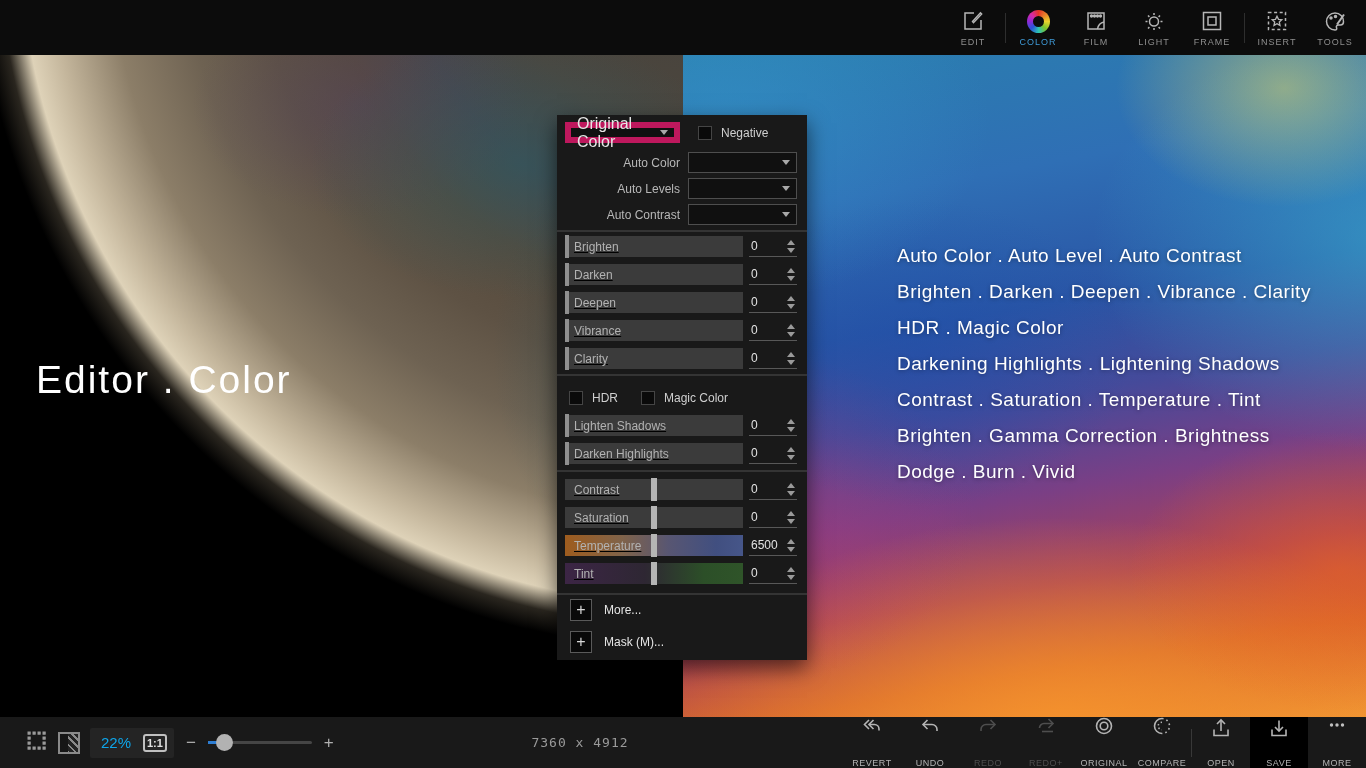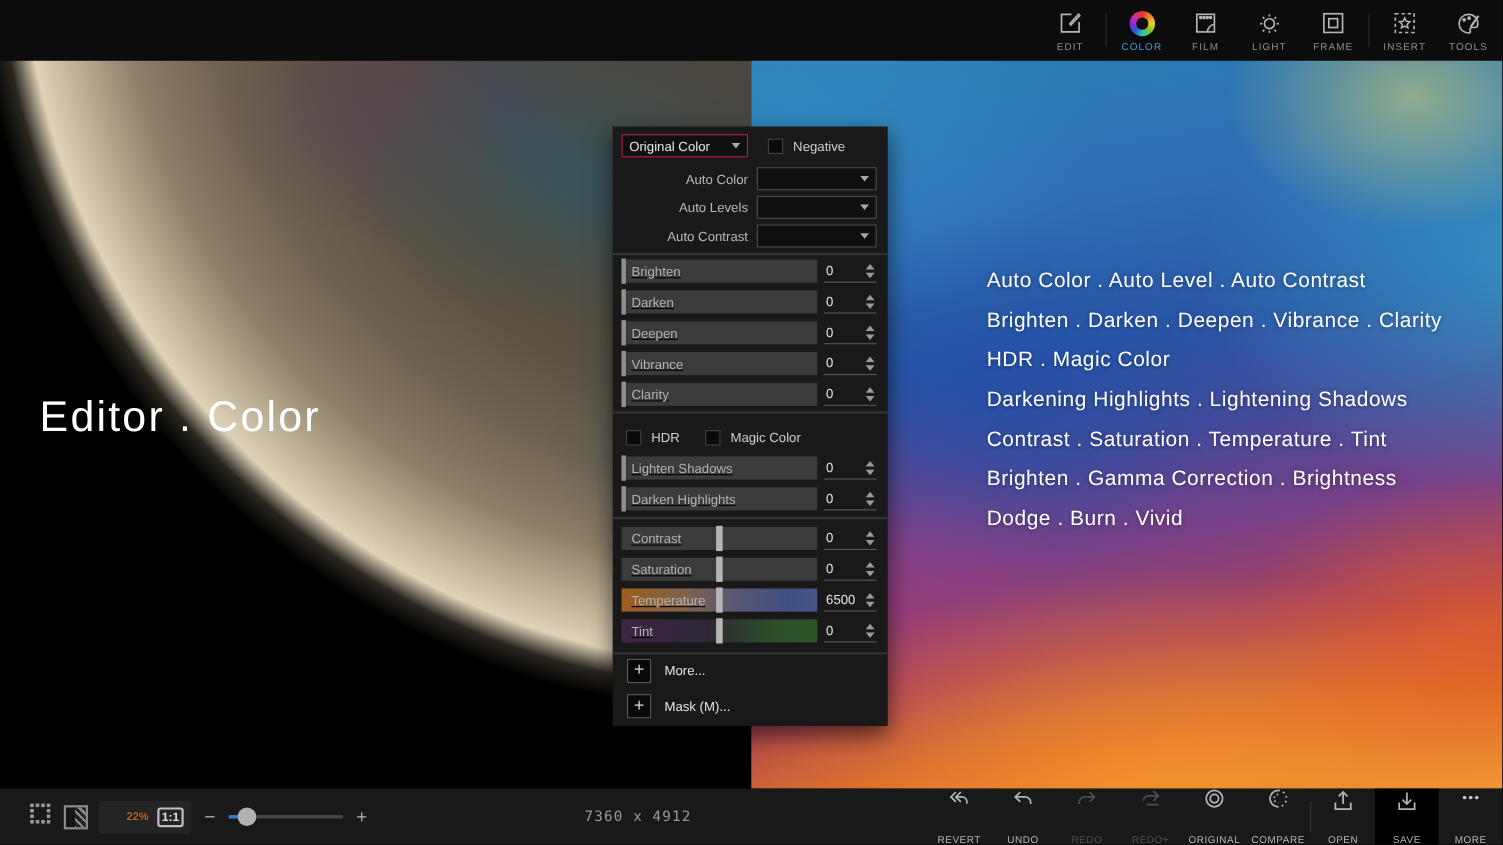--- a/index.html
+++ b/index.html
@@ -47,22 +47,22 @@
   .features { position:absolute; left:897px; top:190px; }
   .features div { height:36px; font-size:19px; font-weight:300; color:#fff; letter-spacing:.5px;
                   white-space:nowrap; text-shadow:0 1px 4px rgba(0,0,0,.35); }
 
   
   .panel { position:absolute; left:557px; top:60px; width:250px; height:545px;
            background:#191919; box-shadow:0 8px 20px rgba(0,0,0,.6); }
   .row { position:absolute; left:8px; right:10px; height:21px; display:flex; align-items:center; }
   .psep { position:absolute; left:0; right:0; height:2px; background:#343434; }
   .dropdown { height:21px; background:#101010; display:flex; align-items:center; cursor:pointer; }
-  .dropdown.preset { width:115px; border:1px solid #be185d; justify-content:space-between;
-                     padding:0 6px; font-size:12px; color:#e6e6e6; }
+  .dropdown.preset { width:115px; border:6px solid #be185d; justify-content:space-between;
+                     padding:0 6px; font-size:16px; color:#e6e6e6; }
   .dropdown.empty { flex:1; border:1px solid #4e4e4e; justify-content:flex-end; padding:0 6px; }
   .chev { width:0; height:0; border-left:4px solid transparent; border-right:4px solid transparent;
           border-top:5px solid #a8a8a8; }
   .checkbox { width:14px; height:14px; background:#0a0a0a; border:1px solid #454545;
               cursor:pointer; flex:0 0 auto; }
   .cb-label { margin-left:9px; font-size:12px; color:#cfcfcf; }
   .auto-label { width:115px; text-align:right; font-size:12px; color:#b8b8b8; margin-right:8px; }
   .track { position:relative; width:178px; height:21px; background:#3b3b3b;
            display:flex; align-items:center; cursor:pointer;text-decoration:underline; }
   .tlabel { margin-left:9px; font-size:12px; color:#b2b2b2; position:relative; z-index:2; }
@@ -86,21 +86,21 @@
   
   .statusbar { height:51px; background:#191919; display:flex; align-items:center;
                position:relative; padding-left:26px; flex:0 0 auto; }
   .sb-left { display:flex; align-items:center; gap:10px; }
   .sb-icon svg { stroke:#9a9a9a; fill:#9a9a9a; }
   .split-icon { width:22px; height:22px; border:2px solid #8a8a8a; cursor:pointer;
     background:linear-gradient(90deg,#161616 0 45%, transparent 45%),
                repeating-linear-gradient(45deg,#8a8a8a 0 2px,#232323 2px 5px); }
   .zoom-pill { height:30px; background:#242424; display:flex; align-items:center; gap:8px;
                padding:0 7px; border-radius:2px; }
-  .zoom-text { font-size:10px; color:#f97316; width:38px; text-align:right; cursor:default; }
+  .zoom-text { font-size:15px; color:#0ea5e9; width:38px; text-align:center; cursor:default; }
   .ratio { font-size:11px; font-weight:bold; color:#e0e0e0; border:2px solid #c0c0c0;
            border-radius:3px; padding:0 2px; line-height:14px; cursor:pointer; }
   .minus,.plus { color:#b0b0b0; font-size:17px; cursor:pointer; margin:0 2px; }
   .zslider { position:relative; width:104px; height:3px; background:#454545; border-radius:2px; cursor:pointer; }
   .zfill { position:absolute; left:0; width:16px; height:3px; background:#2d7dd2; }
   .zhandle { position:absolute; left:8px; top:-7px; width:17px; height:17px; border-radius:50%;
              background:#b2b2b2; cursor:grab; }
   .dims { position:absolute; left:580px; transform:translateX(-50%);
           font-family:"DejaVu Sans Mono", monospace; font-size:13px; color:#9a9a9a; letter-spacing:1px; }
   .sb-right { margin-left:auto; display:flex; align-items:stretch; height:51px; }

